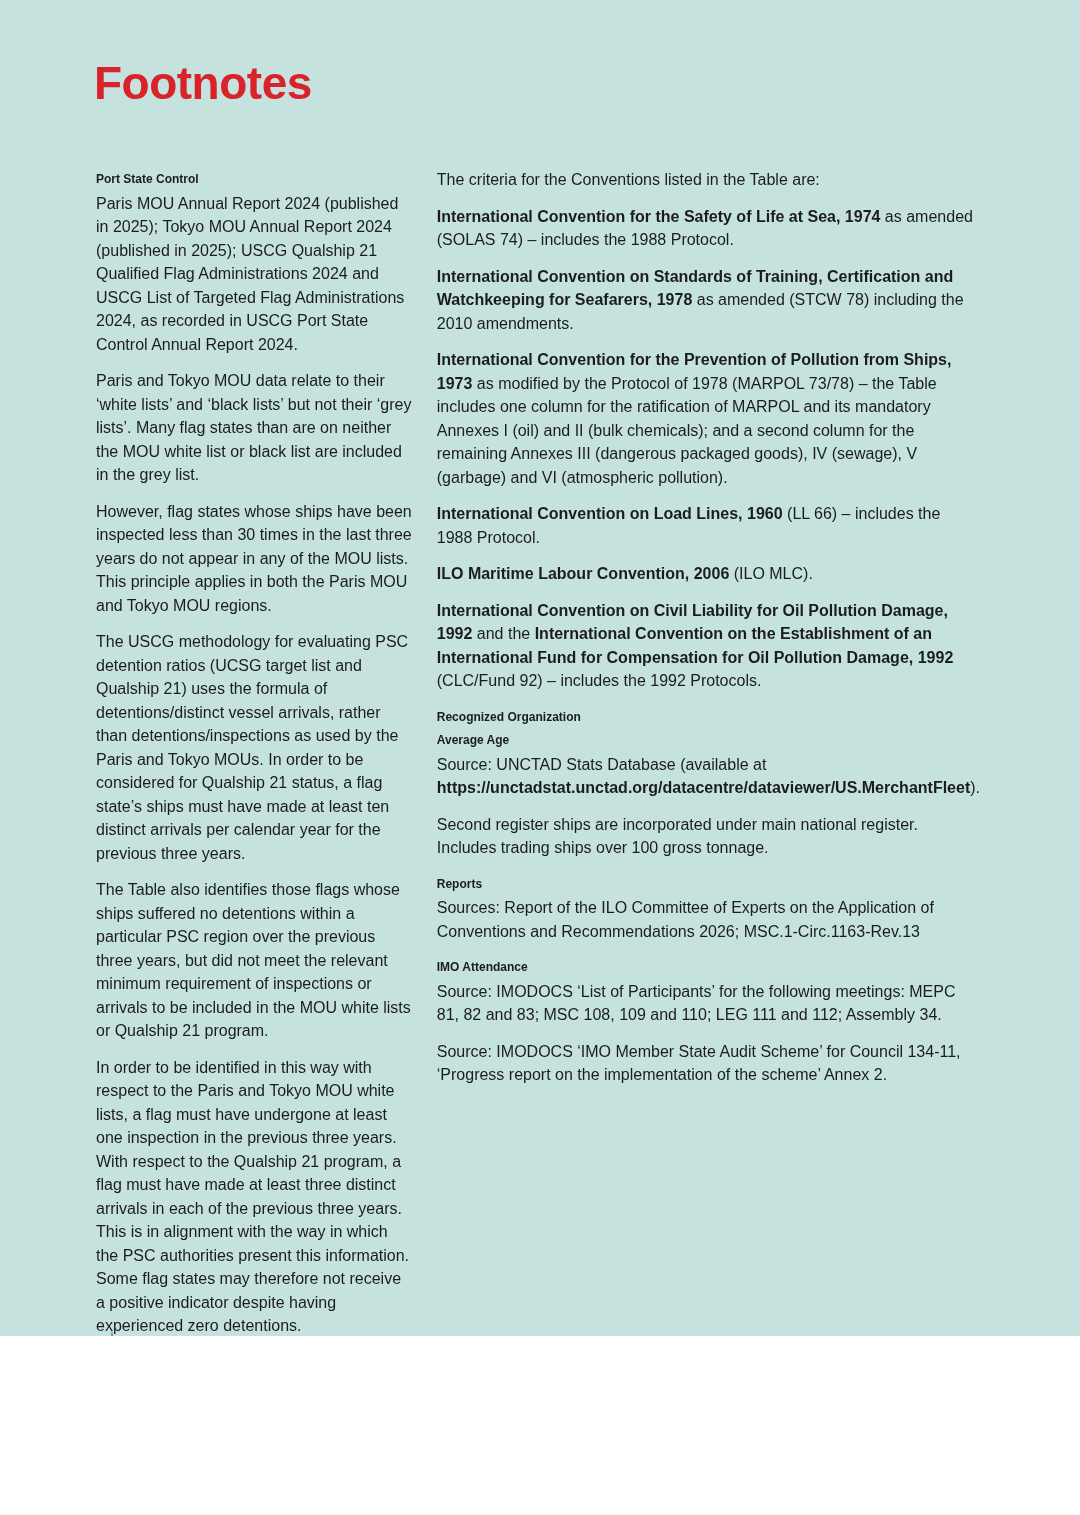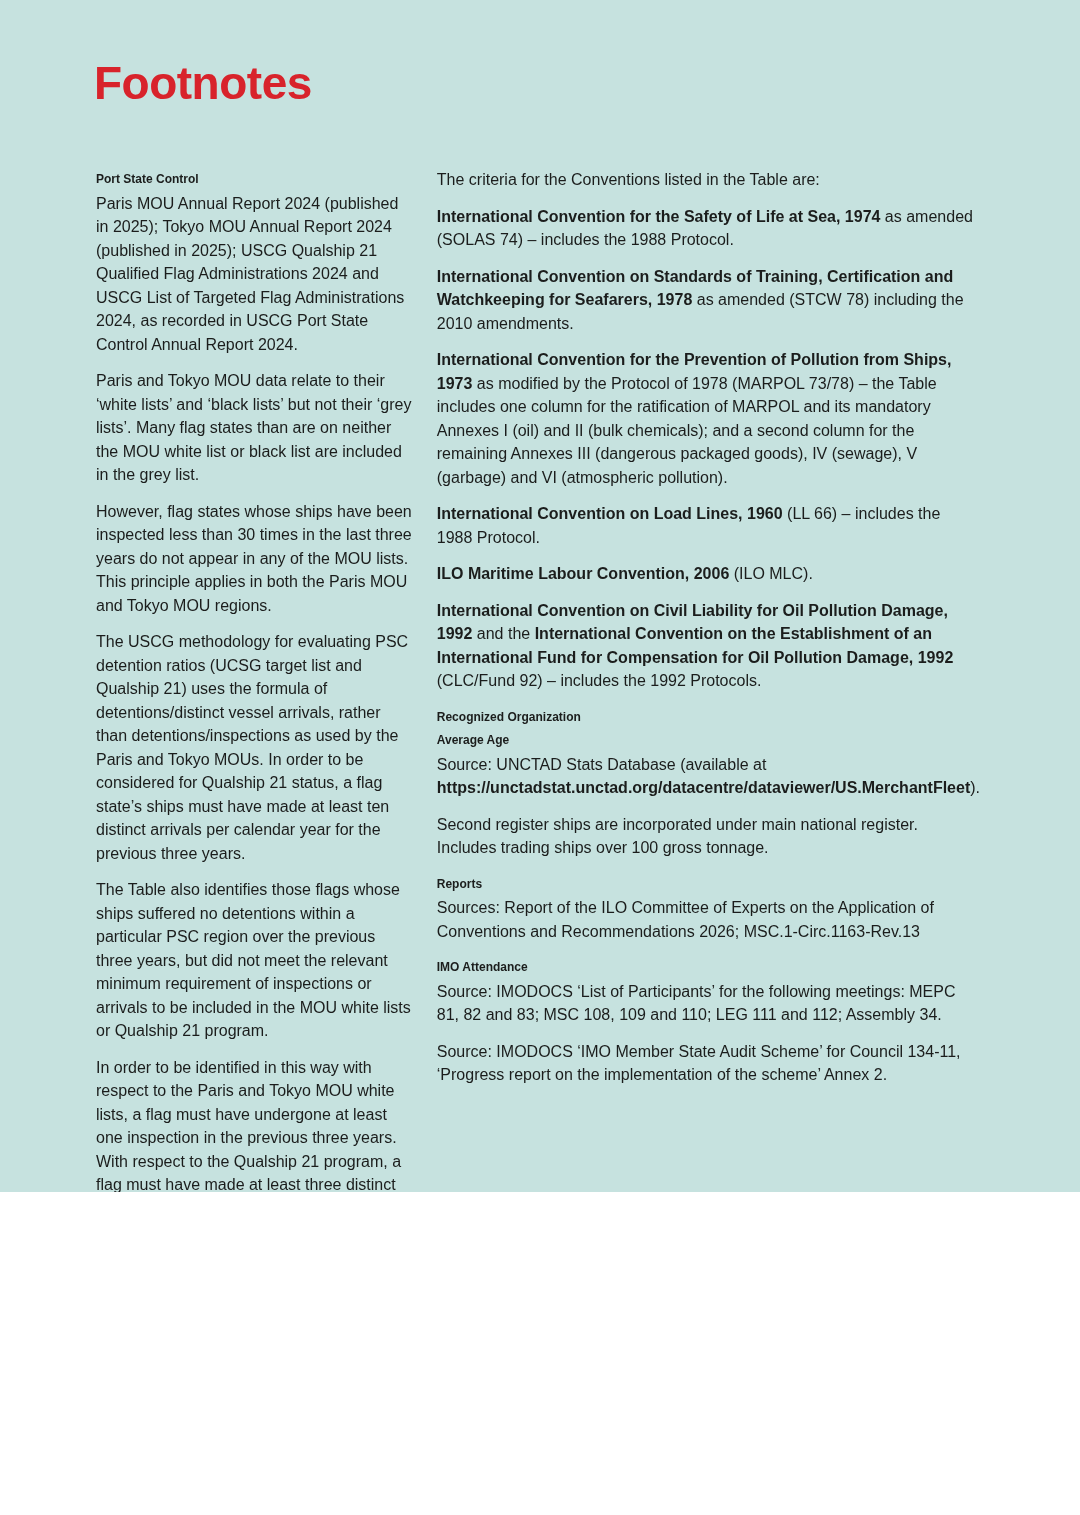--- a/index.html
+++ b/index.html
@@ -1,19 +1,19 @@
 <!DOCTYPE html>
 <html style="--bg: #c6e2df; --red: #d8232b; --ink: #1b1d1c; --wm: #4f9fc6;"><head>
 <meta charset="utf-8">
 <style>
   html, body { margin: 0; padding: 0; }
   .page {
     position: relative;
     width: 1080px;
-    height: 1192px;
+    height: 1336px;
     background: var(--bg, #c6e2df);
     overflow: hidden;
     font-family: "Liberation Sans", "DejaVu Sans", sans-serif;
     color: var(--ink, #1b1d1c);
   }
   .title {
     position: absolute;
     top: 56px;
     left: 94px;
     margin: 0;

